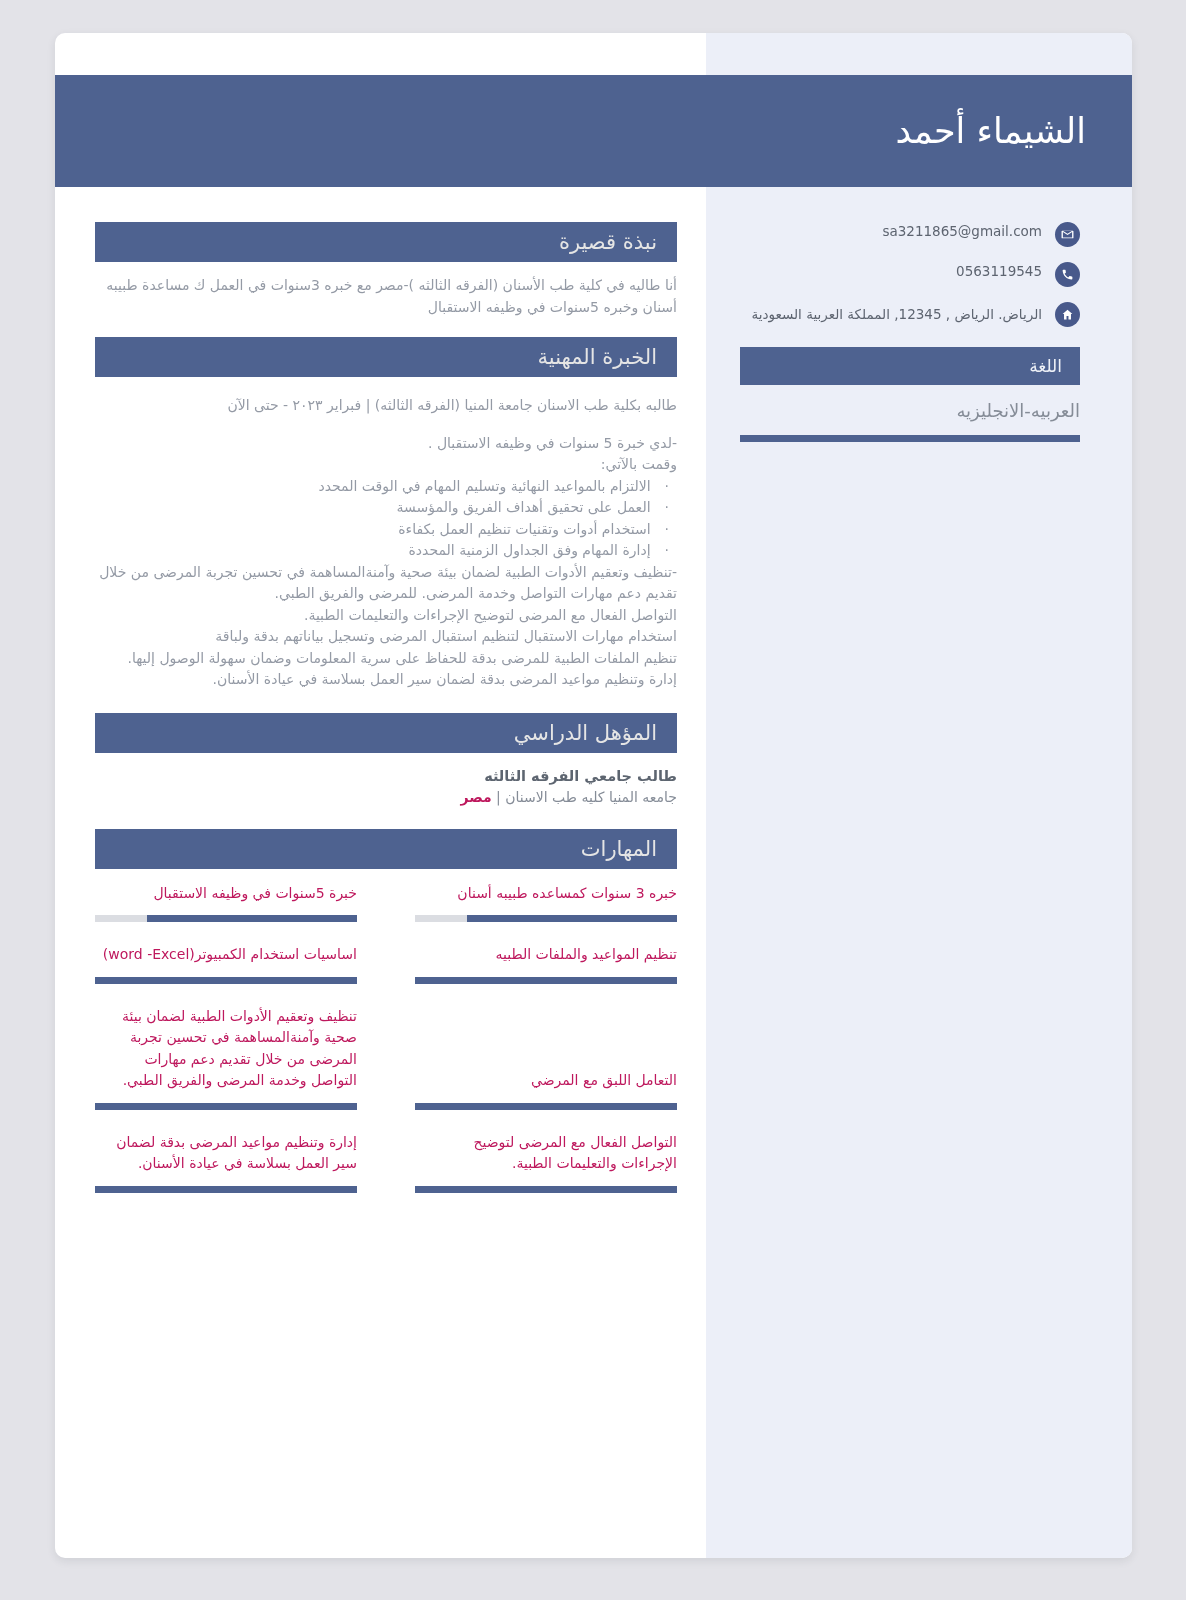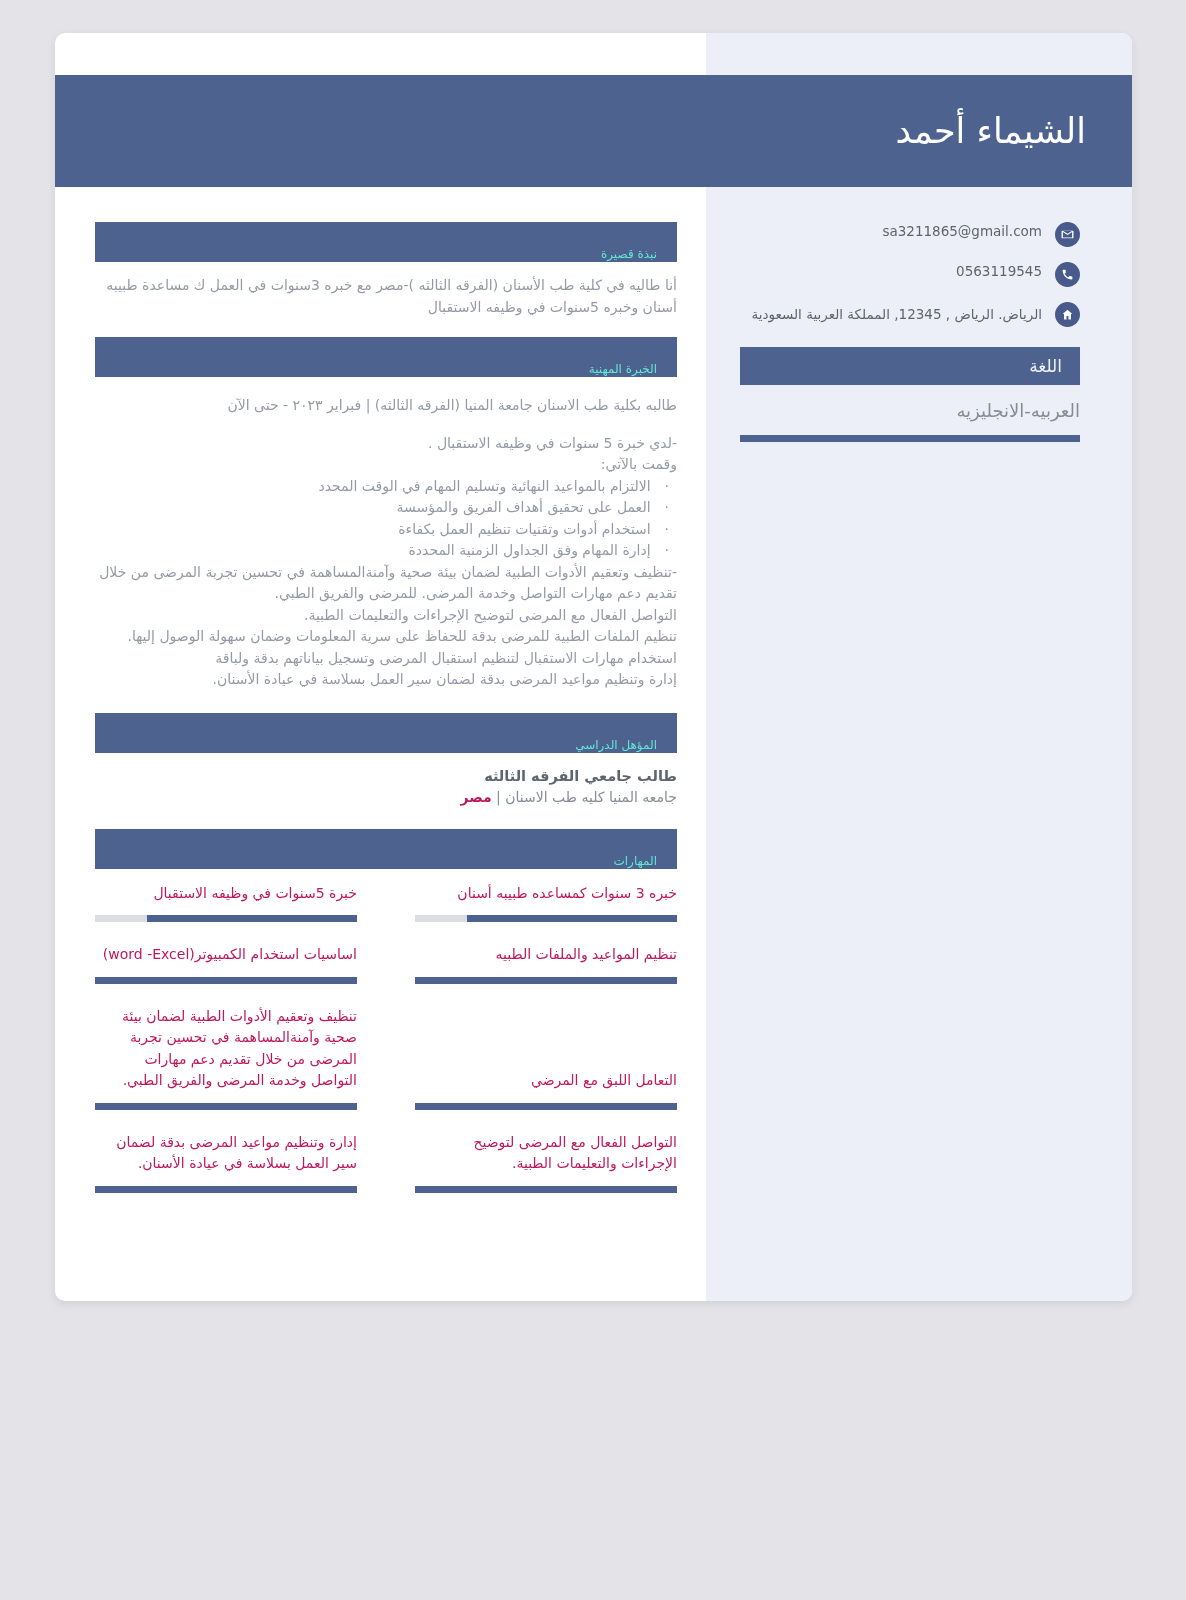--- a/index.html
+++ b/index.html
@@ -5,21 +5,21 @@
   * { box-sizing: border-box; margin: 0; padding: 0; }
   html,body { width:1186px; height:1600px; }
   body {
     background:#e3e3e8;
     font-family:"DejaVu Sans", sans-serif;
     position:relative;
     overflow:hidden;
   }
   .page {
     position:absolute; left:55px; top:33px;
-    width:1077px; height:1268px;
+    width:1077px; height:1525px;
     background:#ffffff; border-radius:10px;
     box-shadow:0 3px 8px rgba(40,45,60,0.10);
     overflow:hidden;
   }
   .sidebar-bg {
     position:absolute; right:0; top:0; width:426px; height:100%;
     background:#eceff8;
   }
   .header-band {
     position:absolute; left:0; right:0; top:42px; height:112px;
@@ -31,22 +31,22 @@
   .name {
     color:#ffffff; font-size:35px; letter-spacing:0.5px; font-weight:400;
   }
   
   .main {
     position:absolute; left:40px; top:189px; width:582px;
     direction:rtl; text-align:right;
   }
   .sec-bar {
     background:#4e6290; height:40px; line-height:40px;
-    color:#5eead4; font-size:12px;
-    padding:12px 20px;
+    color:#e5e5e5; font-size:21px;
+    padding:0 20px;
   }
   .body-text { color:#949aa5; font-size:14px; line-height:21.5px; }
   .summary { margin:13px 0 19px; }
   .date-line { margin-top:18px; }
   .exp-lines { margin-top:16px; }
   .bullet-row { display:flex; gap:14px; padding-right:8px; }
   .bullet-dot { color:#949aa5; font-size:14px; line-height:21.5px; }
   .exp-paras { margin-bottom:22px; }
   .edu-block { margin:13px 0 21px; }
   .edu-degree { color:#5d6570; font-size:14.5px; font-weight:bold; line-height:21px; }
@@ -124,22 +124,22 @@
         </div>
       <div class="bullet-row">
           <span class="bullet-dot">·</span>
           <span>إدارة المهام وفق الجداول الزمنية المحددة</span>
         </div>
     </div>
 
     <div class="body-text exp-paras">
       <div>-تنظيف وتعقيم الأدوات الطبية لضمان بيئة صحية وآمنةالمساهمة في تحسين تجربة المرضى من خلال تقديم دعم مهارات التواصل وخدمة المرضى. للمرضى والفريق الطبي.</div>
       <div>التواصل الفعال مع المرضى لتوضيح الإجراءات والتعليمات الطبية.</div>
+      <div>استخدام مهارات الاستقبال لتنظيم استقبال المرضى وتسجيل بياناتهم بدقة ولباقة</div>
       <div>تنظيم الملفات الطبية للمرضى بدقة للحفاظ على سرية المعلومات وضمان سهولة الوصول إليها.</div>
-      <div>استخدام مهارات الاستقبال لتنظيم استقبال المرضى وتسجيل بياناتهم بدقة ولباقة</div>
       <div>إدارة وتنظيم مواعيد المرضى بدقة لضمان سير العمل بسلاسة في عيادة الأسنان.</div>
     </div>
 
     <div class="sec-bar">المؤهل الدراسي</div>
     <div class="edu-block">
       <div class="edu-degree">طالب جامعي الفرقه الثالثه</div>
       <div class="edu-school"><span>جامعه المنيا كليه طب الاسنان | </span><span class="edu-country">مصر</span></div>
     </div>
 
     <div class="sec-bar">المهارات</div>

